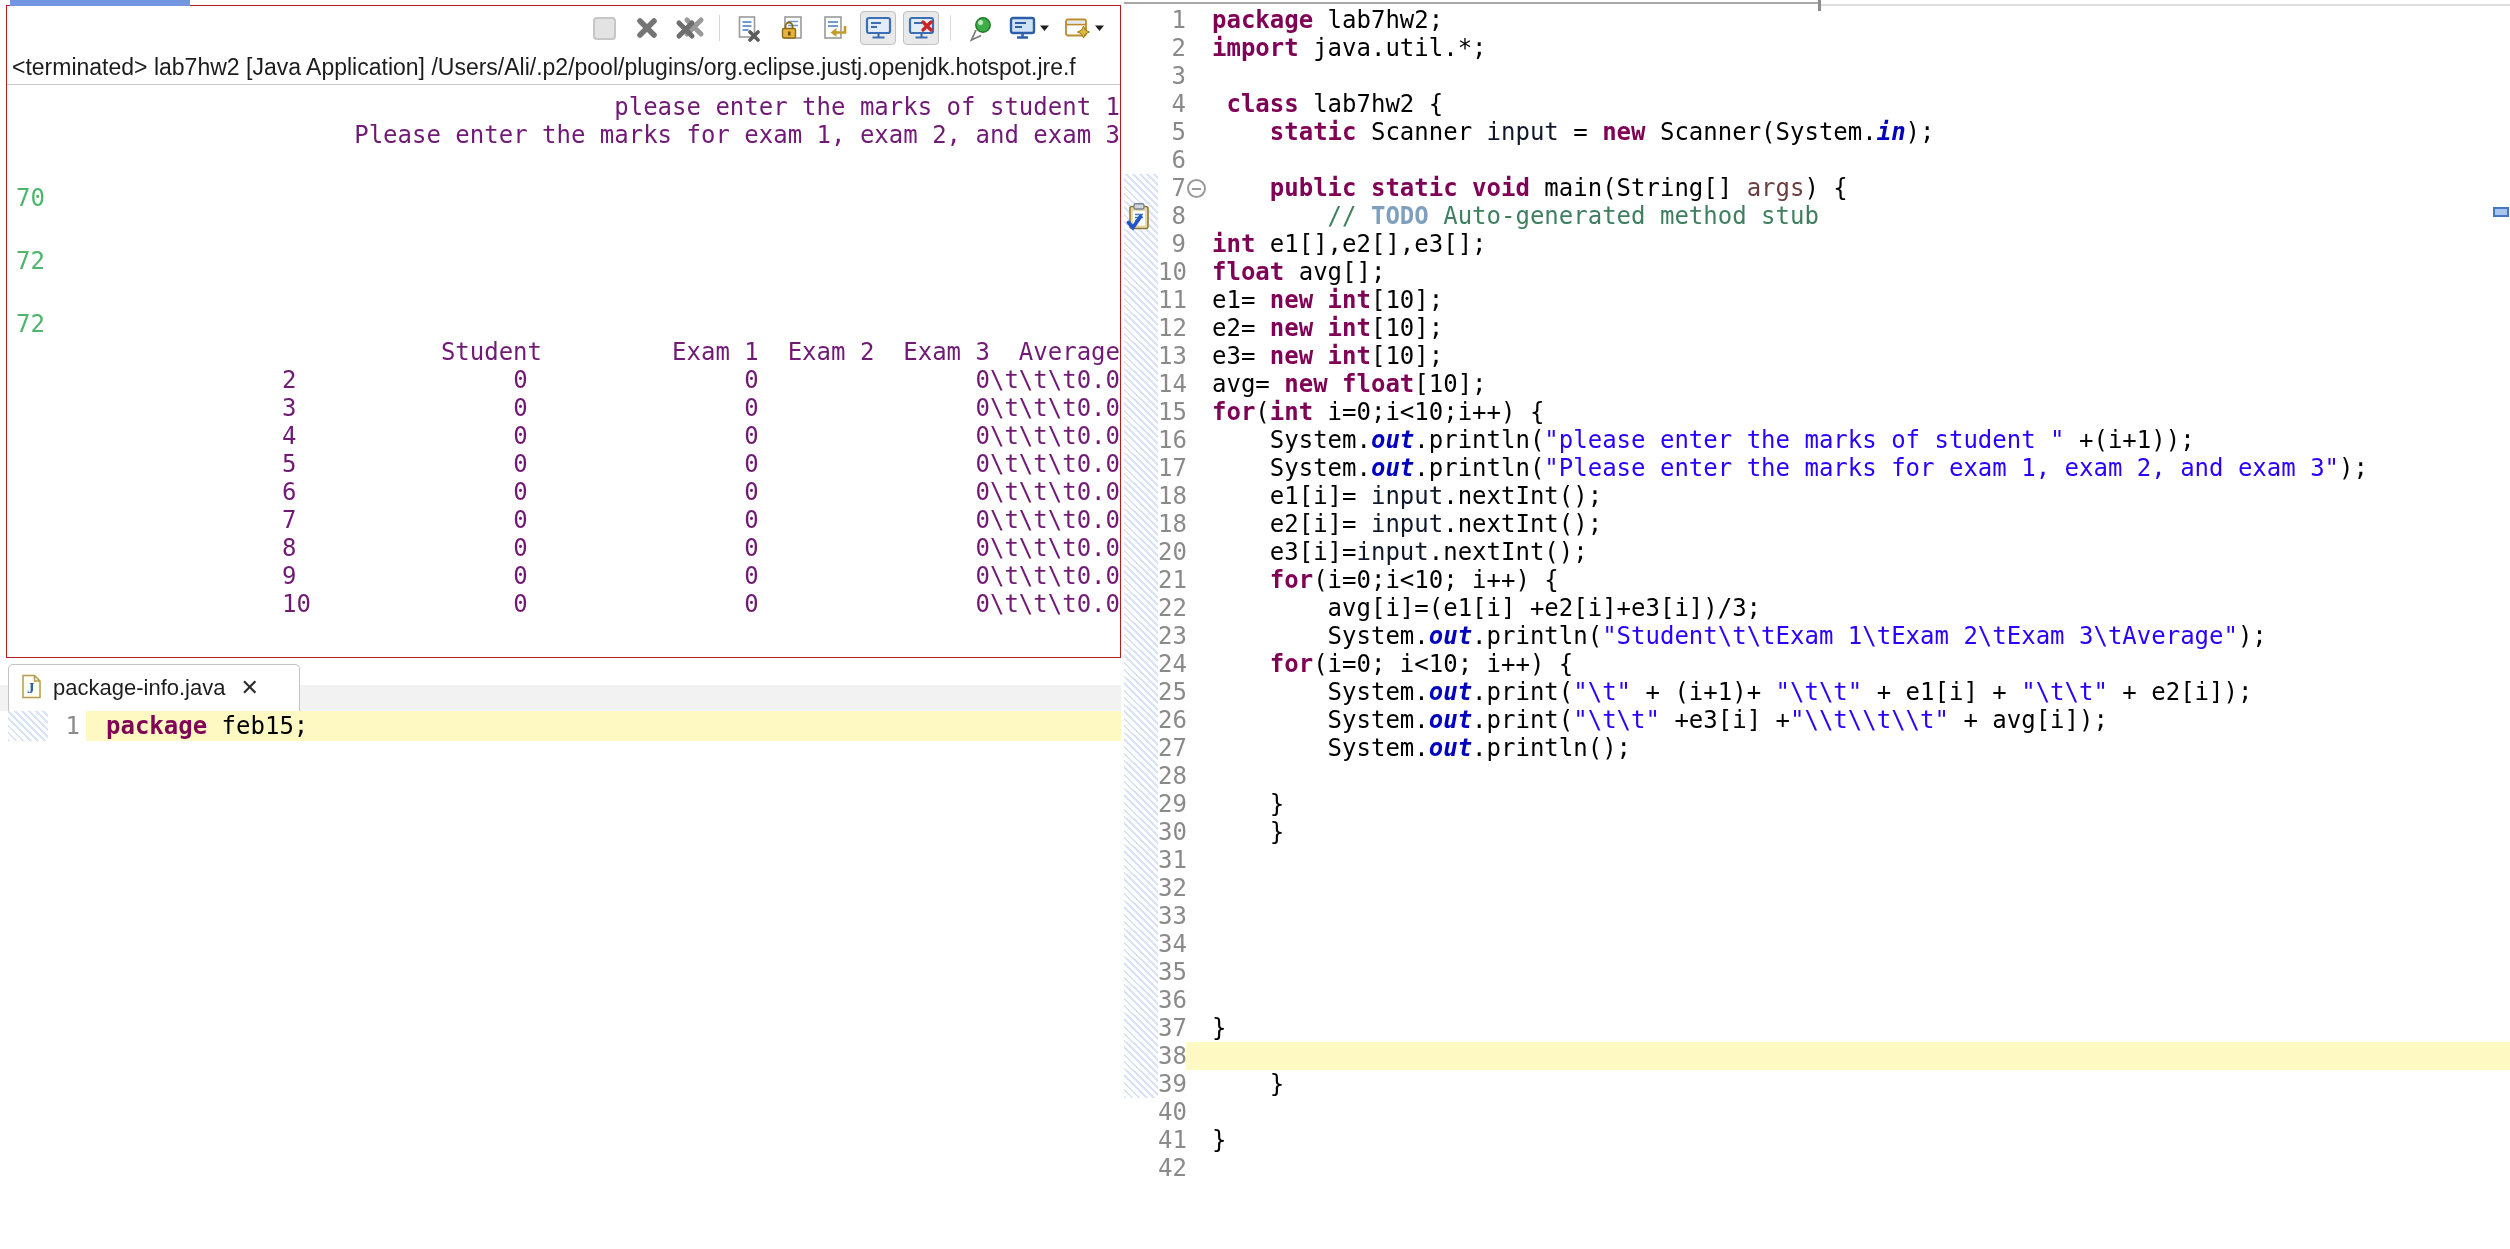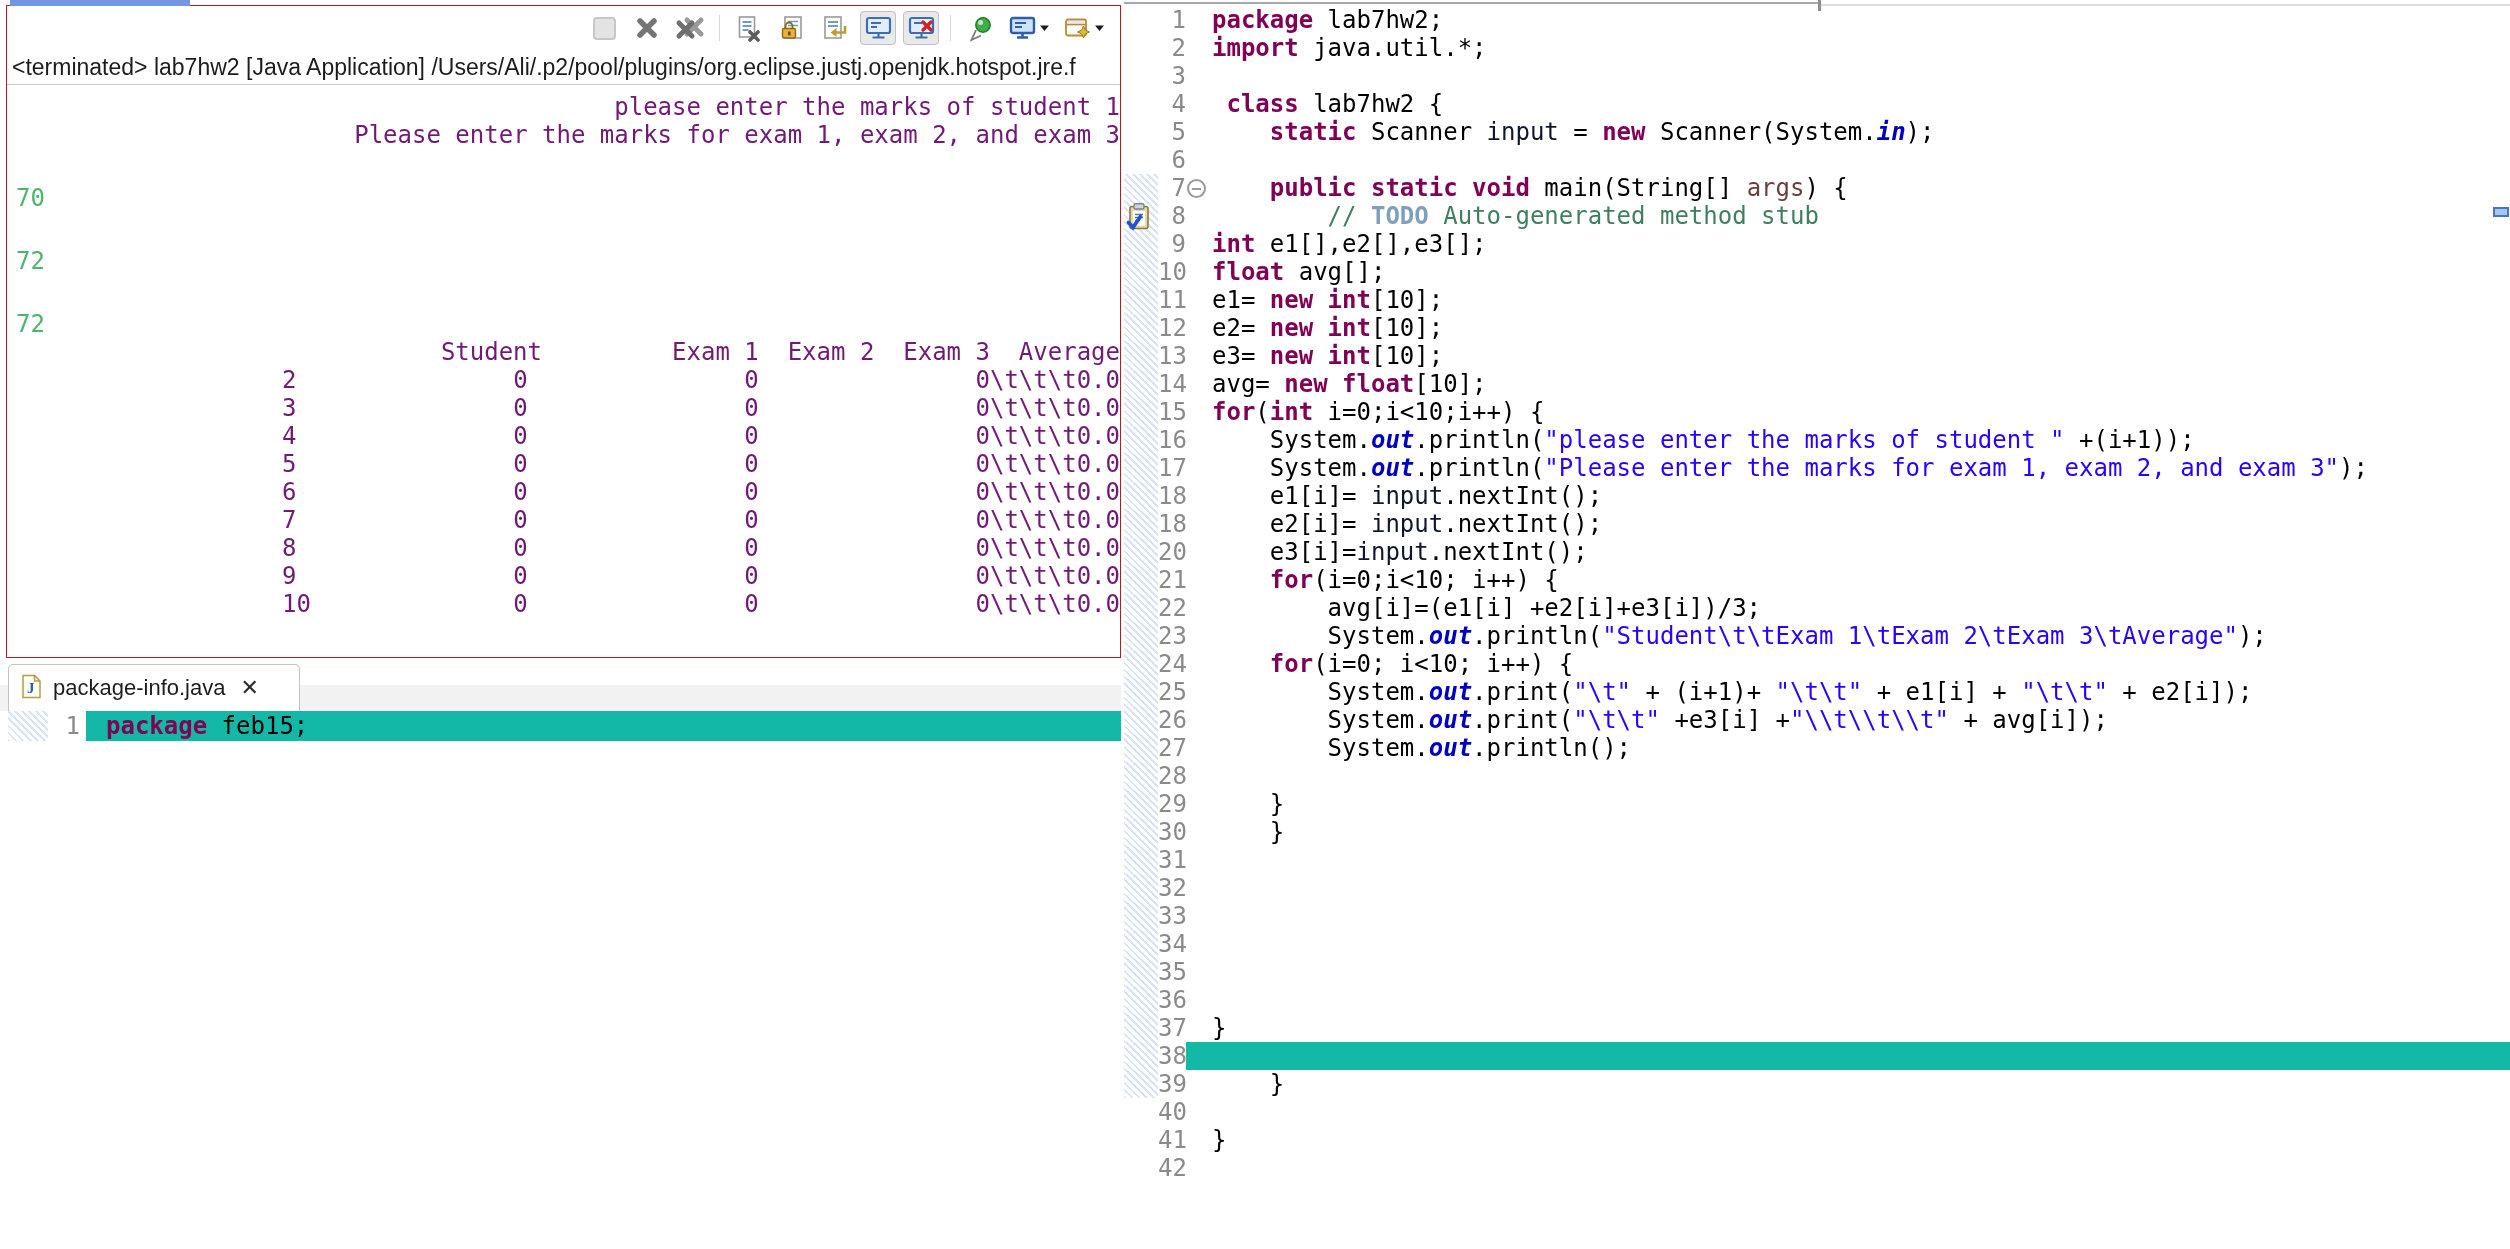--- a/index.html
+++ b/index.html
@@ -45,21 +45,21 @@
   .ed-topnotch{position:absolute;top:0;left:694px;width:3px;height:11px;background:#8d8d8d;}
   .ed-topline-b{position:absolute;top:4px;left:697px;right:0;height:2px;background:#dedede;}
   #ed-lines{position:absolute;top:6px;left:0;right:0;}
   .e-row{display:flex;height:28px;line-height:28px;font-family:"DejaVu Sans Mono",monospace;font-size:24px;position:relative;}
   .e-hatch{width:34px;flex:none;}
   .e-num{width:28px;flex:none;text-align:right;color:#8a8a8a;}
   .e-body{flex:1;display:flex;}
   .e-fold{width:26px;flex:none;position:relative;}
   .e-code{flex:1;white-space:pre;tab-size:4;-moz-tab-size:4;}
   .hatched{background-image:repeating-linear-gradient(45deg,#d7e4f6 0 2px,#ffffff 2px 5px);}
-  .cur{background:#14b8a6;}
+  .cur{background:#fef9c3;}
   .fold-minus{position:absolute;top:50%;left:1px;margin-top:-9px;width:15px;height:15px;border:2px solid #9a9a9a;
               border-radius:50%;background:#fff;box-sizing:content-box;}
   .fold-minus::after{content:"";position:absolute;left:3px;right:3px;top:50%;margin-top:-1px;height:2px;background:#9a9a9a;}
   .task-abs{position:absolute;left:1px;top:0;z-index:3;}
   #ov-mark{position:absolute;left:1369px;top:207px;width:16px;height:10px;background:#a6c6ee;border:2px solid #4576c2;box-sizing:border-box;}
 
   
   .tk-k{color:#7f0055;font-weight:bold;}
   .tk-p{color:#000;}
   .tk-s{color:#2a00ff;}

